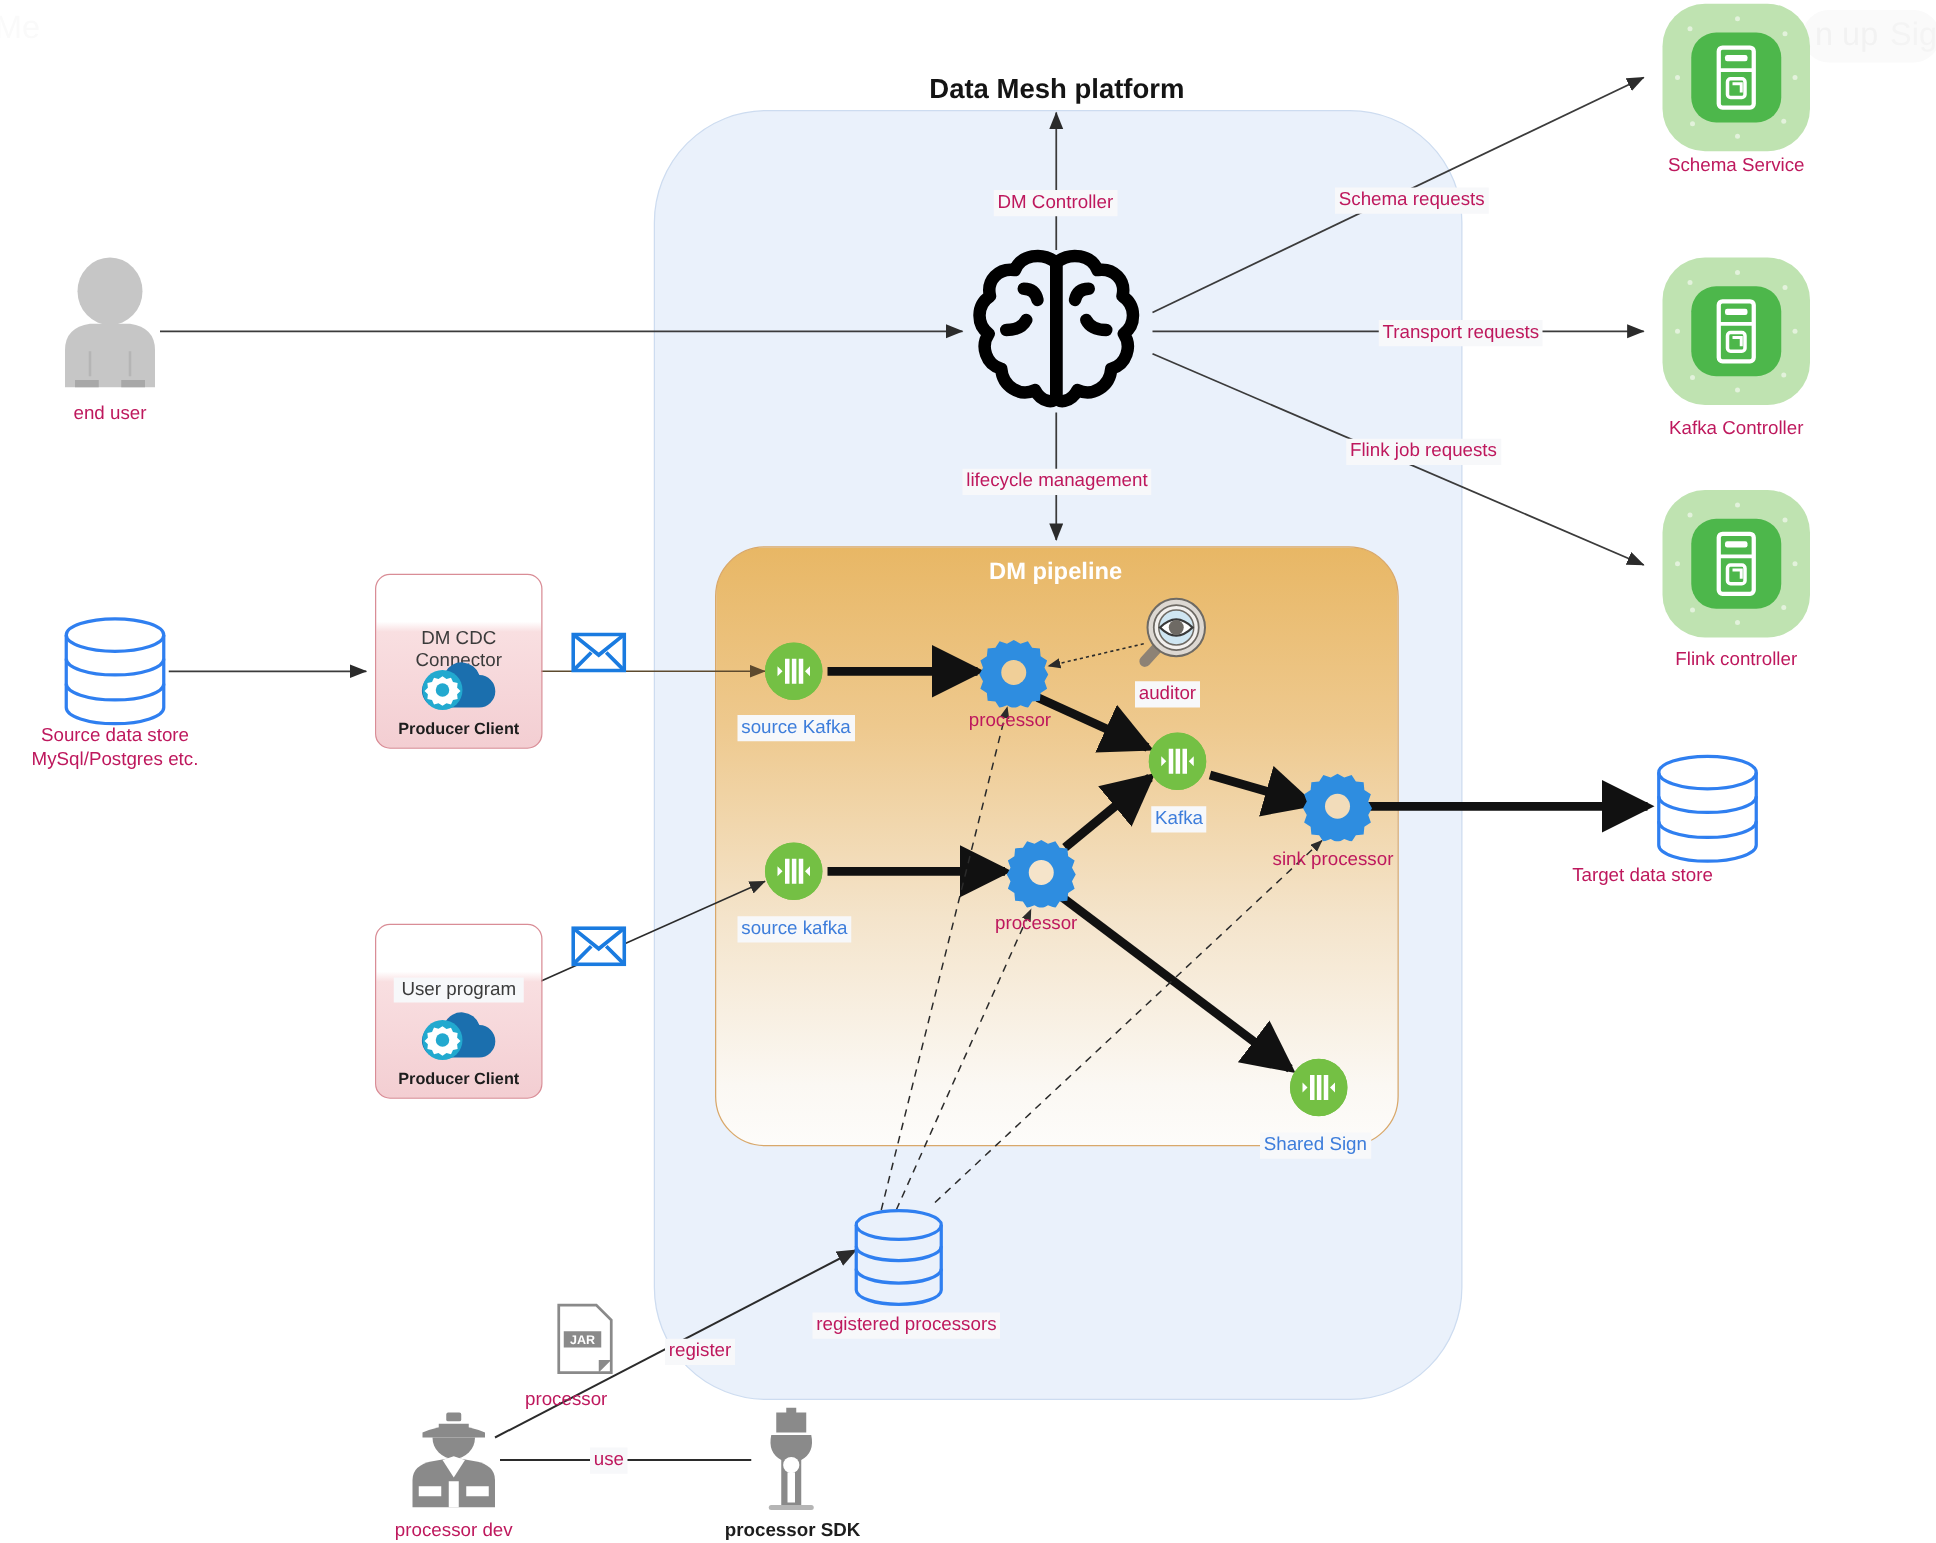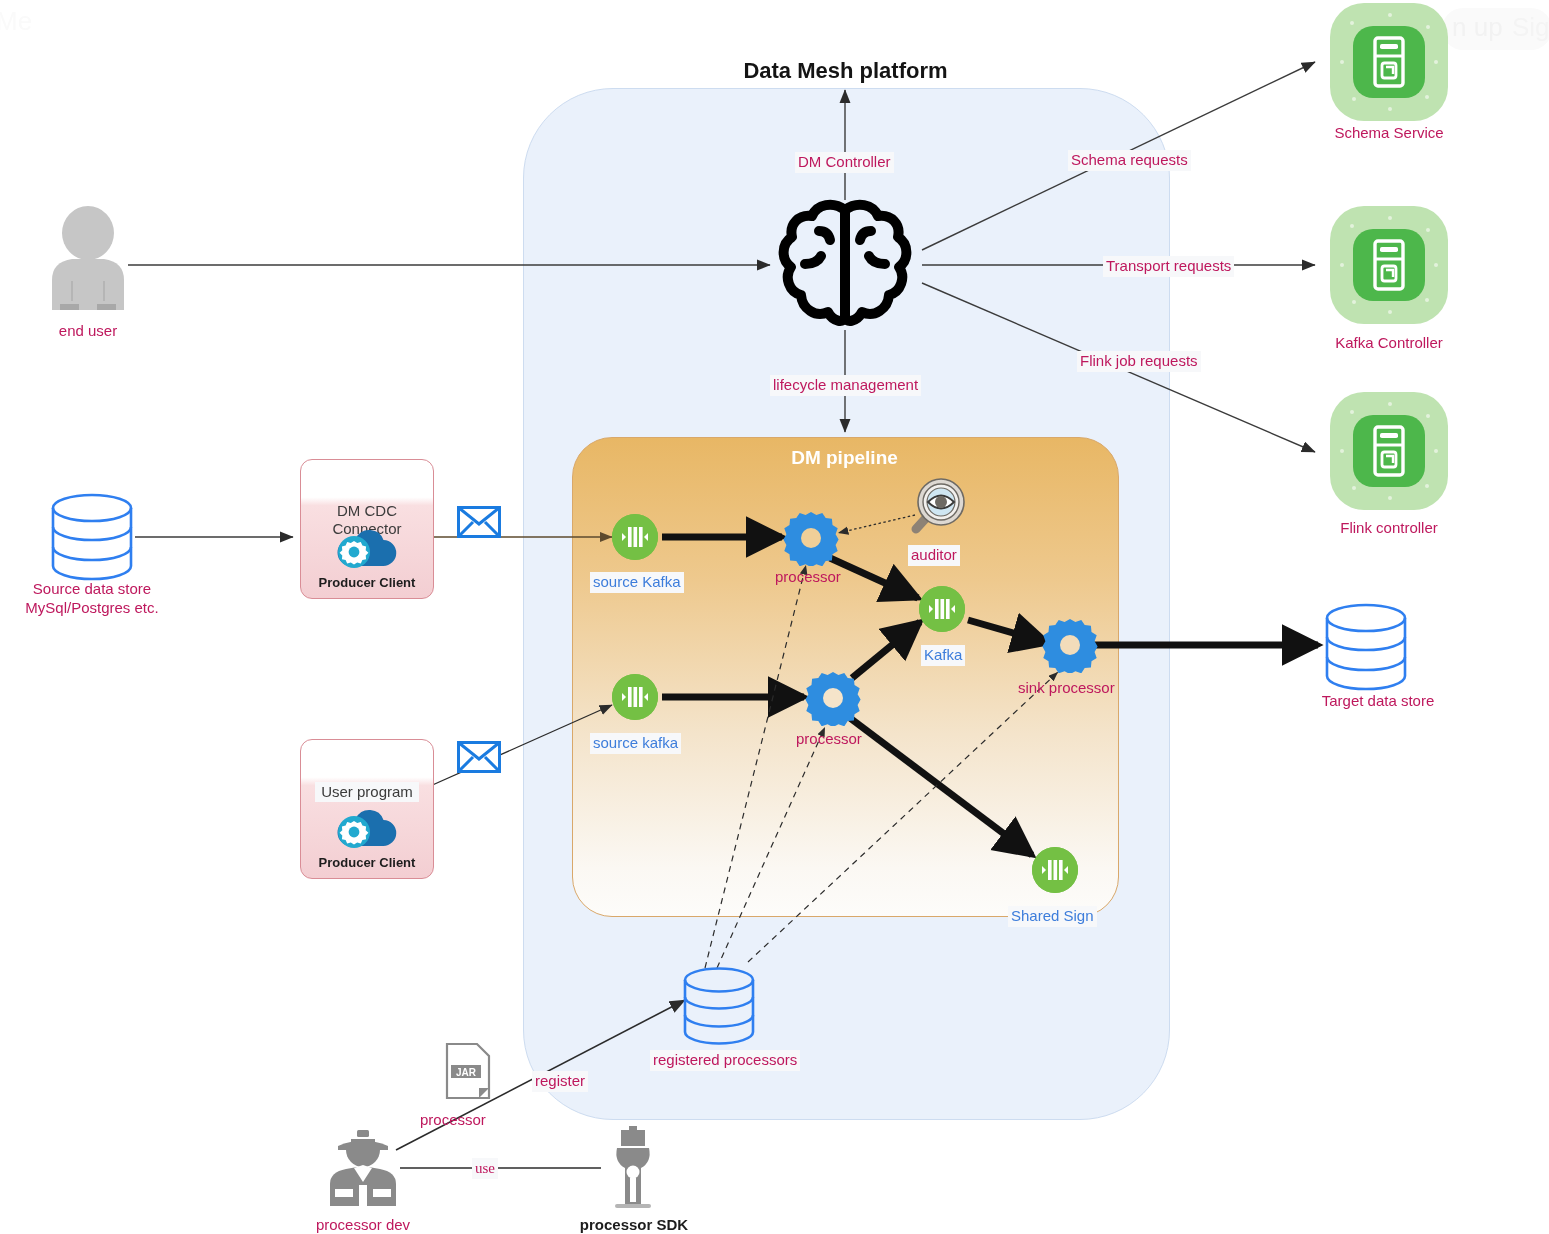--- a/index.html
+++ b/index.html
@@ -503,21 +503,21 @@
   <div class="node" style="left:1322px; top:602px;">
     <svg width="88" height="90" viewBox="0 0 88 90">
       <g fill="none" stroke="#2f7ff0" stroke-width="2.6">
         <ellipse cx="44" cy="16" rx="39" ry="13"></ellipse>
         <path d="M5 16 V74 a39 13 0 0 0 78 0 V16"></path>
         <path d="M5 35 a39 13 0 0 0 78 0"></path>
         <path d="M5 55 a39 13 0 0 0 78 0"></path>
       </g>
     </svg>
   </div>
-  <div class="lbl" style="left:1298px; top:692px; width:160px;">Target data store</div>
+  <div class="lbl" style="left:1234px; top:692px; width:160px;">Target data store</div>
 
   <div class="node" style="left:680px; top:966px;">
     <svg width="78" height="80" viewBox="0 0 78 80">
       <g fill="none" stroke="#2f7ff0" stroke-width="2.6">
         <ellipse cx="39" cy="14" rx="34" ry="11.5"></ellipse>
         <path d="M5 14 V66 a34 11.5 0 0 0 68 0 V14"></path>
         <path d="M5 31 a34 11.5 0 0 0 68 0"></path>
         <path d="M5 49 a34 11.5 0 0 0 68 0"></path>
       </g>
     </svg>
@@ -527,21 +527,21 @@
   <div class="node" style="left:445px; top:1042px;">
     <svg width="46" height="58" viewBox="0 0 46 58">
       <path d="M2 2 h30 l12 12 v42 h-42 z" fill="#ffffff" stroke="#8a8a8a" stroke-width="2.2"></path>
       <path d="M34 56 l10 -10 h-10 z" fill="#8a8a8a"></path>
       <rect x="6" y="23" width="30" height="13" fill="#8a8a8a"></rect>
       <text x="21" y="33.5" font-family="Liberation Sans, sans-serif" font-size="10" font-weight="bold" fill="#ffffff" text-anchor="middle">JAR</text>
     </svg>
   </div>
   <div class="lbl" style="left:420px; top:1111px;">processor</div>
   <div class="lbl lbl-boxed" style="left:532px; top:1071px;">register</div>
-  <div class="lbl lbl-boxed" style="left:472px; top:1158px;font-family:Liberation Serif, serif;">use</div>
+  <div class="lbl lbl-boxed" style="left:472px; top:1158px;">use</div>
 
   <div class="node" style="left:324px; top:1128px;">
     <svg width="78" height="78" viewBox="0 0 78 78">
       <rect x="33" y="2" width="12" height="7" rx="1.5" fill="#8a8a8a"></rect>
       <path d="M14 18 Q39 7 64 18 L64 22 L14 22 Z" fill="#8a8a8a"></path>
       <rect x="27" y="11" width="24" height="5" fill="#8a8a8a"></rect>
       <path d="M22 22 a17 17 0 0 0 34 0 z" fill="#8a8a8a"></path>
       <path d="M6 78 V56 Q6 44 22 41 L39 38 L56 41 Q72 44 72 56 V78 Z" fill="#8a8a8a"></path>
       <path d="M30 40 L39 54 L48 40 L39 37 Z" fill="#ffffff"></path>
       <rect x="11" y="61" width="18" height="8" fill="#ffffff"></rect>

